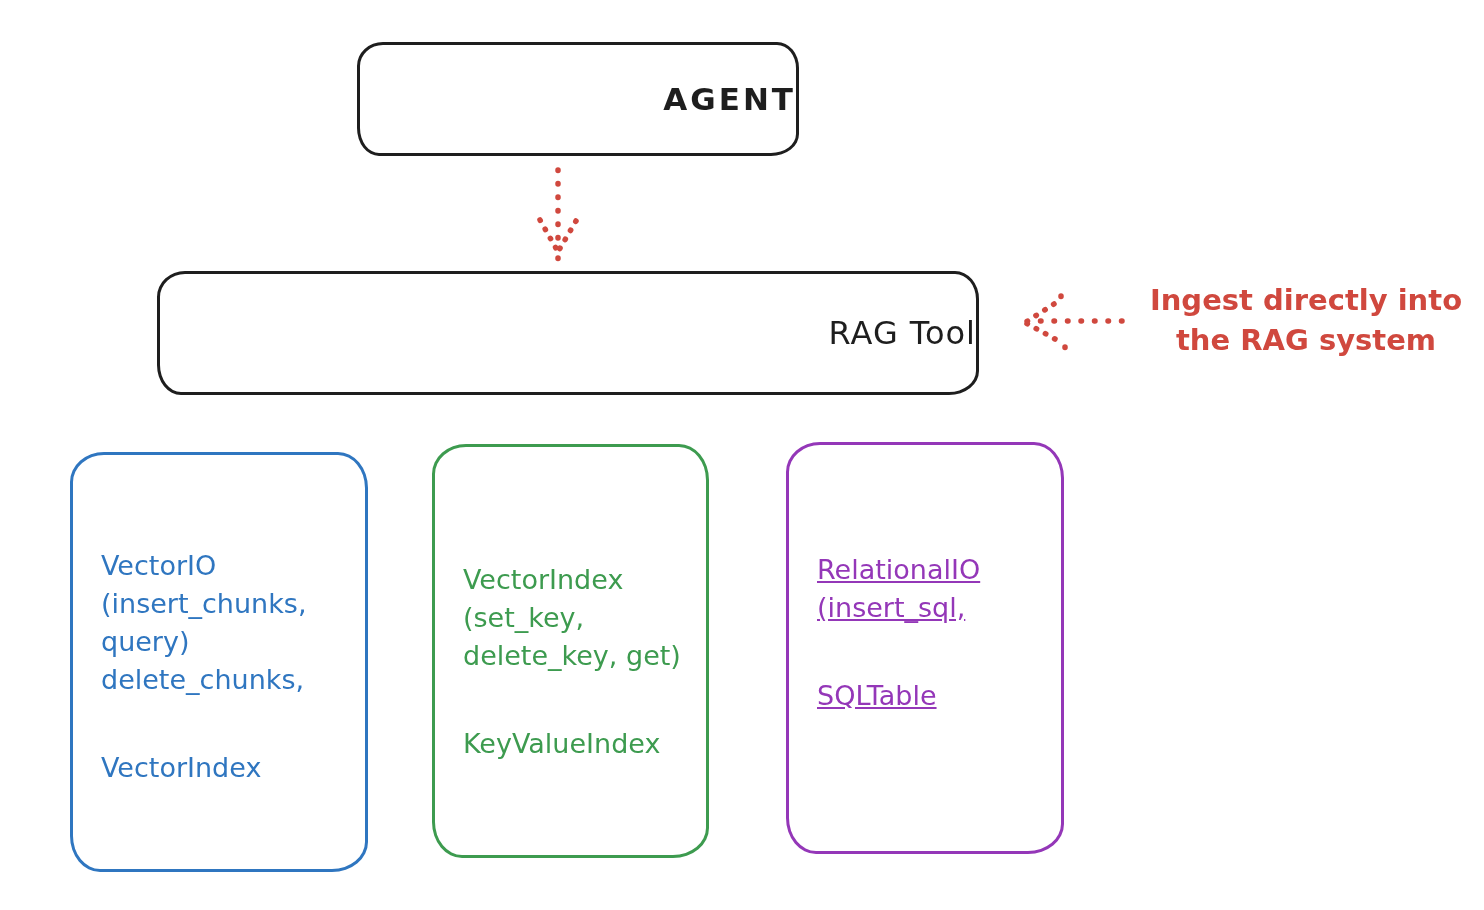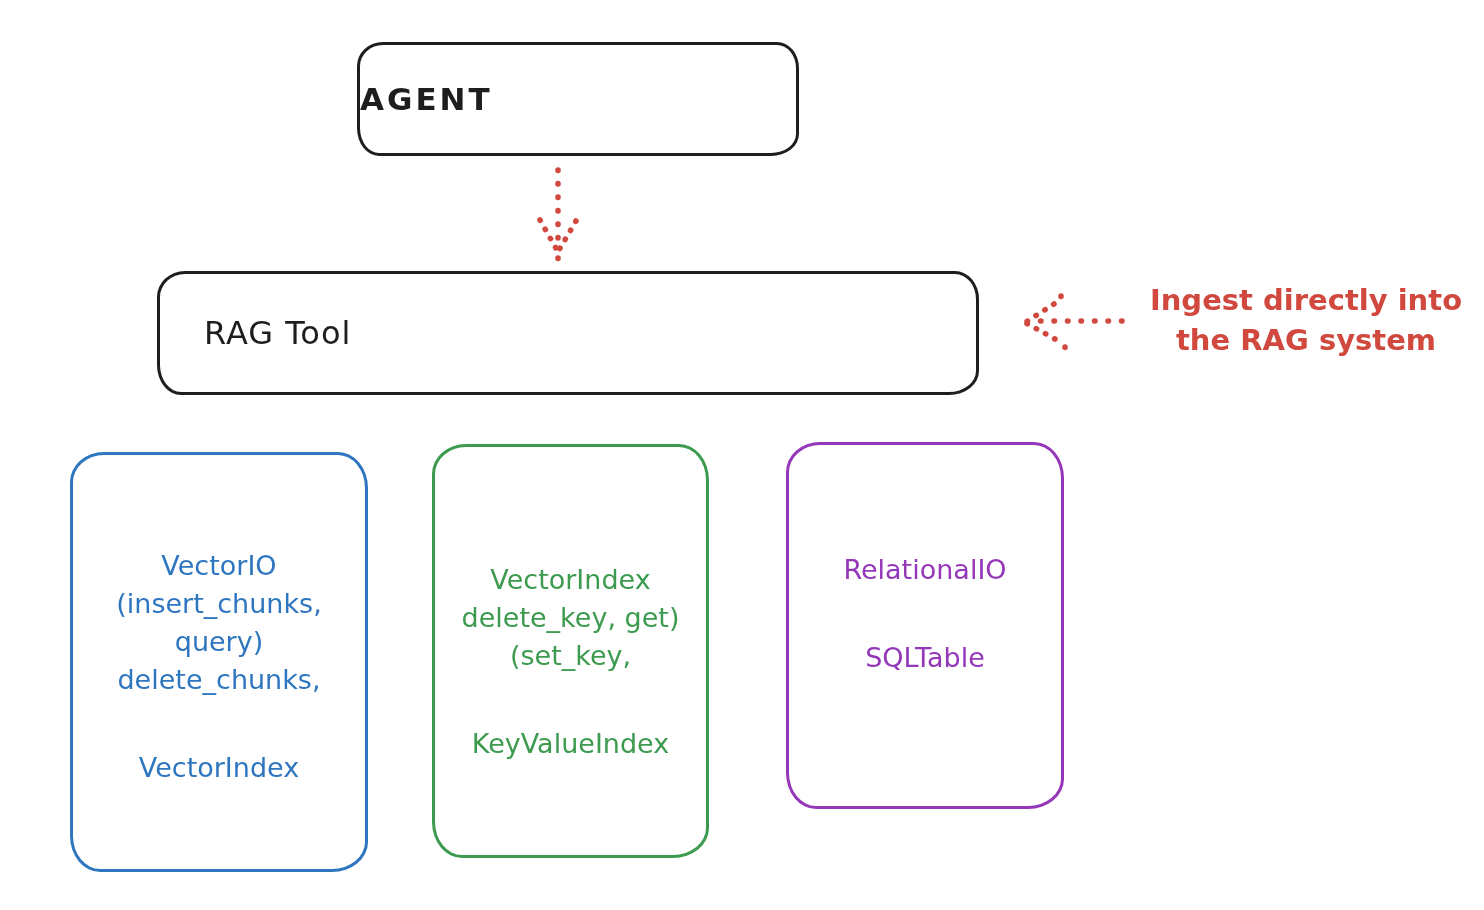--- a/index.html
+++ b/index.html
@@ -16,21 +16,21 @@
     overflow: hidden;
   }
 
   
   .node-box {
     position: absolute;
     border: 3.5px solid var(--ink, #1e1e1e);
     background: #ffffff;
     display: flex;
     align-items: center;
-    justify-content: flex-start;
+    justify-content: flex-end;
     box-sizing: border-box;
     color: var(--ink, #1e1e1e);
   }
   .agent-box {
     left: 357px; top: 42px;
     width: 442px; height: 114px;
     border-radius: 26px 22px 28px 22px / 24px 26px 22px 28px;
     font-size: 31px;
     font-weight: bold;
     letter-spacing: 3px;
@@ -44,28 +44,28 @@
     padding-left: 44px;
   }
 
   
   .store-box {
     position: absolute;
     border: 3px solid var(--store-color, #555);
     color: var(--store-color, #555);
     background: #ffffff;
     box-sizing: border-box;
-    text-align: center;
     font-size: 27px;
     line-height: 38px;
     border-radius: 34px 30px 36px 30px / 30px 36px 30px 36px;
+    padding-left: 28px;
   }
   .store-vector     { left: 70px;  top: 452px; width: 298px; height: 420px; padding-top: 92px; }
   .store-keyvalue   { left: 432px; top: 444px; width: 277px; height: 414px; padding-top: 114px; }
-  .store-relational { left: 786px; top: 442px; width: 278px; height: 367px; padding-top: 106px; }
+  .store-relational { left: 786px; top: 442px; width: 278px; height: 412px; padding-top: 106px; text-decoration: underline; }
   .store-line { display: block; }
   .store-index { display: block; margin-top: 50px; }
 
   
   .annotation {
     position: absolute;
     left: 1130px; top: 280px;
     width: 352px;
     text-align: center;
     color: var(--red, #d0463c);
@@ -130,23 +130,24 @@
   <div class="store-box store-vector" style="--store-color: #2f76c0;">
     <span class="store-line">VectorIO</span>
     <span class="store-line">(insert_chunks,</span>
     <span class="store-line">query)</span>
     <span class="store-line">delete_chunks,</span>
     <span class="store-index">VectorIndex</span>
   </div>
 
   <div class="store-box store-keyvalue" style="--store-color: #3d9b4f;">
     <span class="store-line">VectorIndex</span>
+    <span class="store-line">(set_key,</span>
     <span class="store-line">delete_key, get)</span>
-    <span class="store-line">(set_key,</span>
     <span class="store-index">KeyValueIndex</span>
   </div>
 
   <div class="store-box store-relational" style="--store-color: #9437b8;">
     <span class="store-line">RelationalIO</span>
+    <span class="store-line">(insert_sql,</span>
     <span class="store-index">SQLTable</span>
   </div>
 
 </div>
 
 </body></html>

